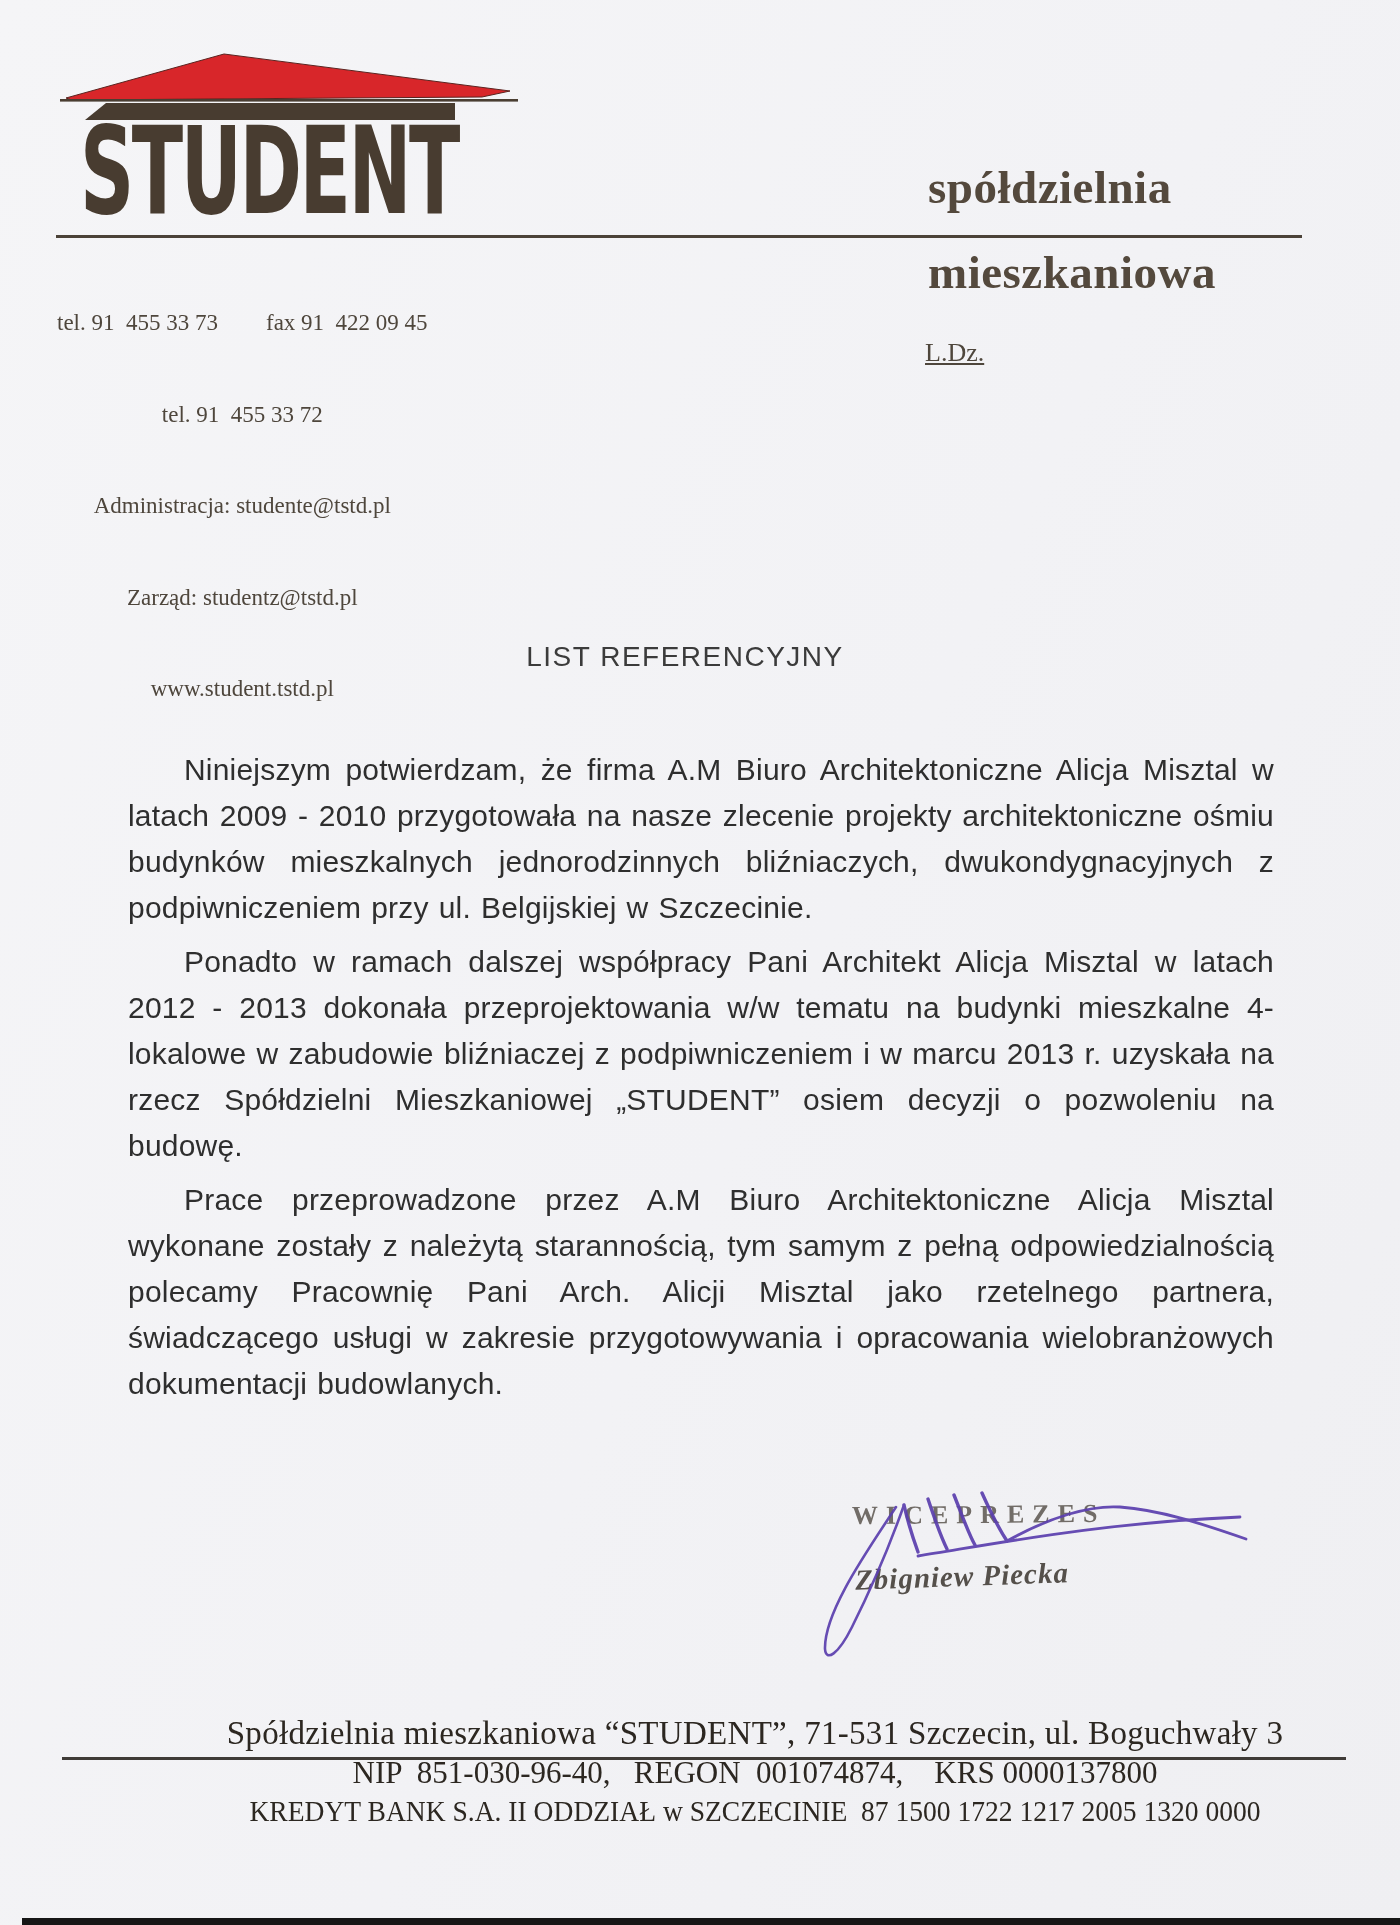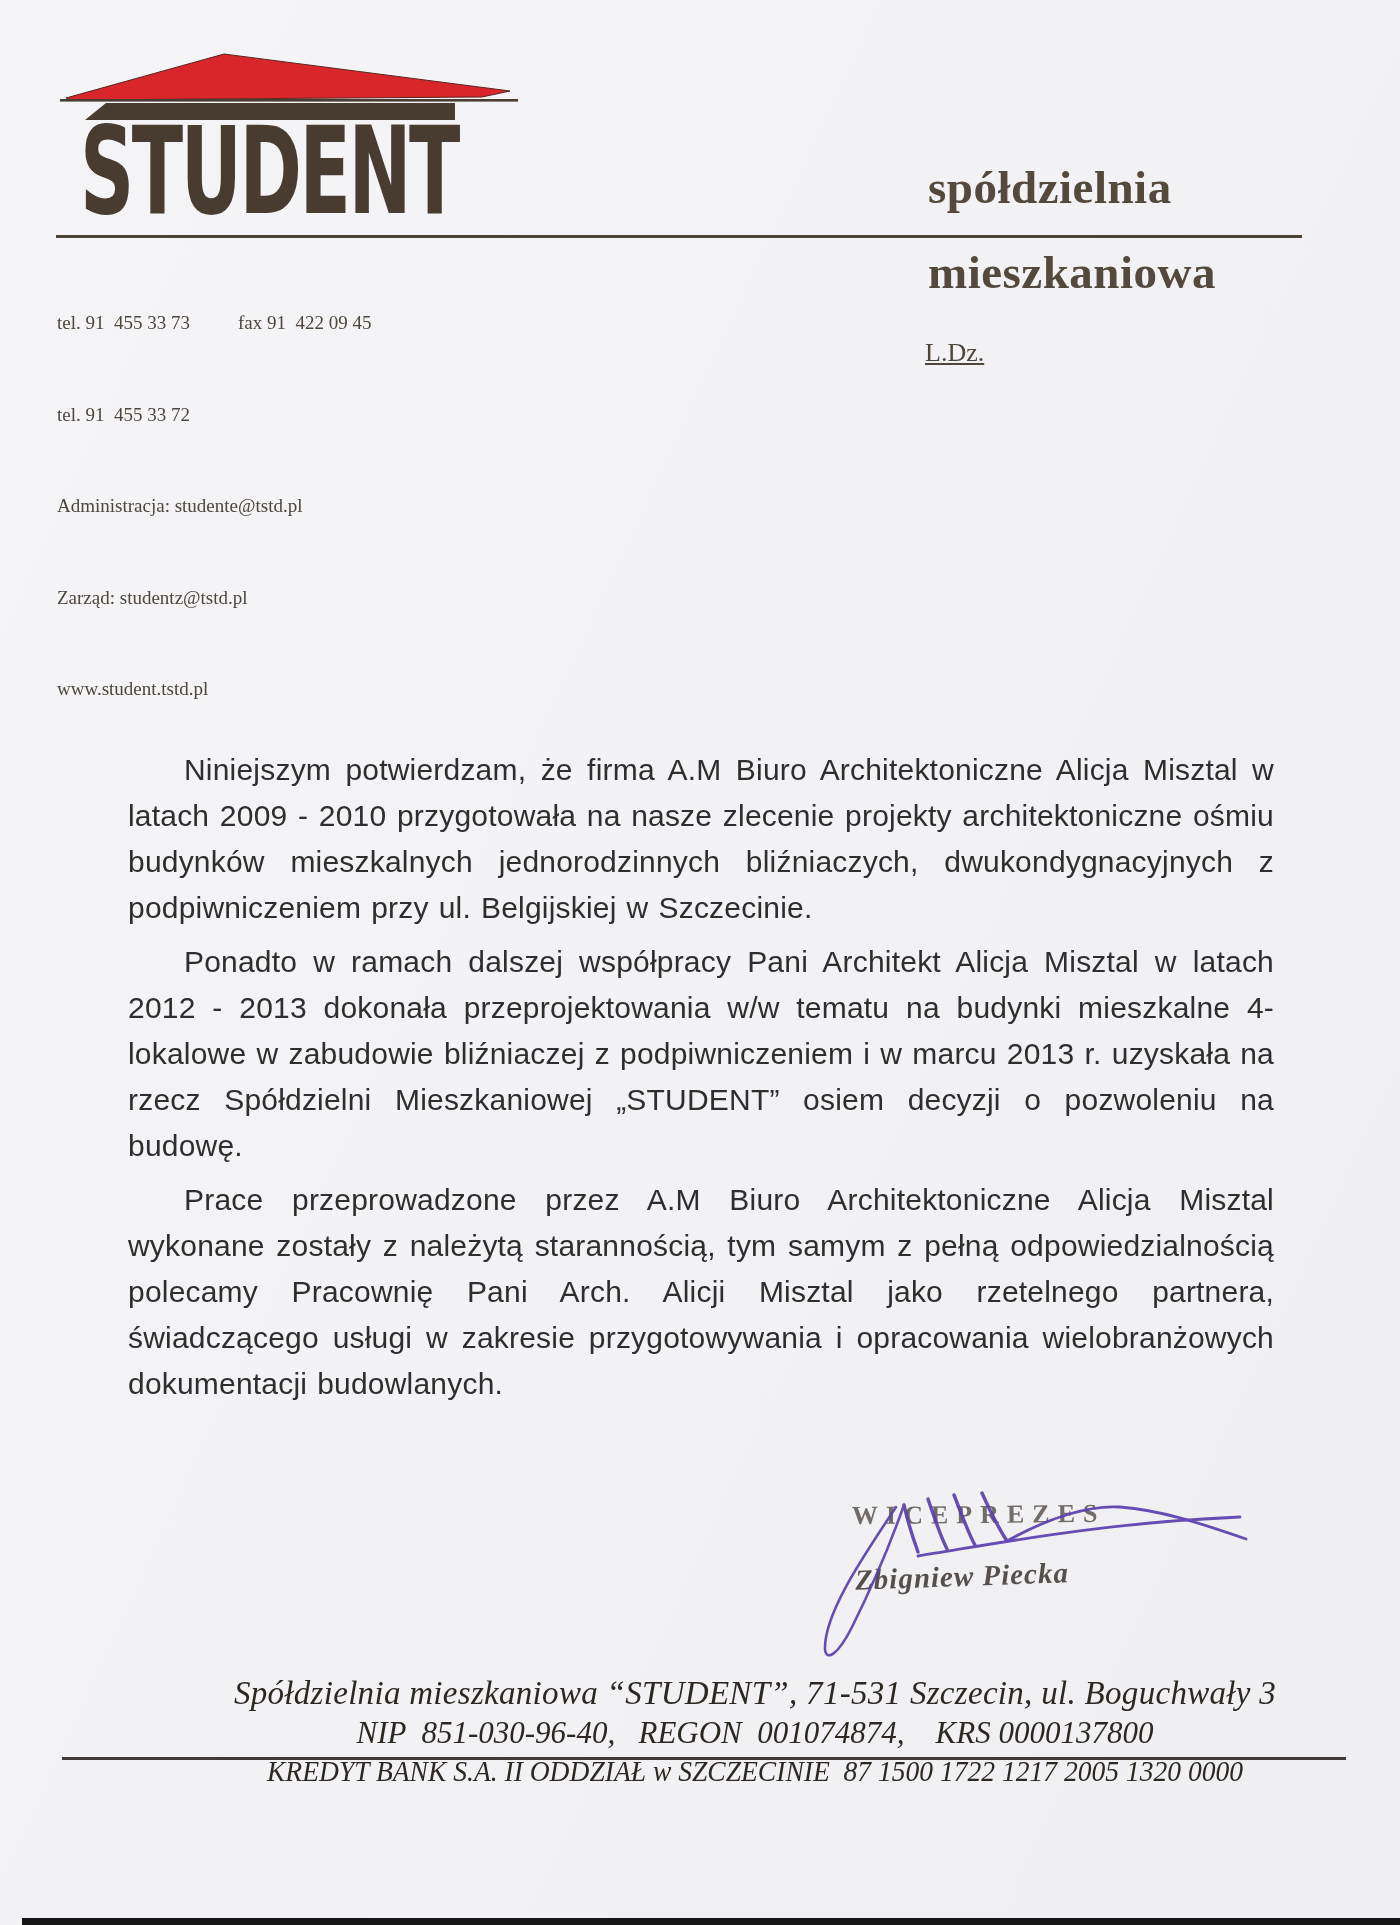--- a/index.html
+++ b/index.html
@@ -6,21 +6,21 @@
   .page {
     position:relative; width:1400px; height:1925px; overflow:hidden;
     background:linear-gradient(115deg,#f5f5f7 0%, #f2f2f5 55%, #efeff2 100%);
     font-family:"Liberation Serif", serif;
   }
   .logo-svg { position:absolute; left:52px; top:42px; width:470px; height:185px; }
   .rule-head { position:absolute; left:56px; top:235px; width:1246px; height:3px; background:#4b4238; }
 
   .contact {
     position:absolute; left:57px; top:247px;
-    font-size:19px; line-height:30.5px; color:#4e463c; white-space:pre-wrap;
+    font-size:23px; line-height:30.5px; color:#4e463c; white-space:pre-wrap;text-align:center;
   }
   .contact .fax { margin-left:48px; }
 
   .org-l1, .org-l2 {
     position:absolute; left:928px; color:#54493d; font-weight:700;
     font-size:47px; letter-spacing:0.5px; line-height:1;
   }
   .org-l1 { top:164px; }
   .org-l2 { top:249px; }
 
@@ -52,23 +52,22 @@
   }
   .sig-name {
     position:absolute; left:855px; top:1560px;
     font-size:29px; font-style:italic; font-weight:700; letter-spacing:1px; color:#55504b;
     transform:rotate(-2deg);
   }
   .sig-svg { position:absolute; left:600px; top:1455px; width:660px; height:230px; }
 
   .rule-foot { position:absolute; left:62px; top:1757px; width:1284px; height:3px; background:#3f3b37; }
   .footer {
-    position:absolute; left:155px; top:1672px; width:1200px; text-align:center;
+    position:absolute; left:155px; top:1712px; width:1200px; text-align:center;
     color:#2c2721;
-    font-style:italic;
   }
   .f1 { font-size:33px; line-height:42px; letter-spacing:0.3px; white-space:pre-wrap; }
   .f2 { font-size:31px; line-height:38px; white-space:pre-wrap; }
   .f3 { font-size:29px; line-height:38px; white-space:pre-wrap; transform:scaleX(0.95); }
 
   .bottom-band { position:absolute; left:22px; bottom:0; width:1378px; height:7px; background:#161616; }
 </style>
 </head>
 <body>
 
@@ -91,20 +90,21 @@
     <div>www.student.tstd.pl</div>
   </div>
 
   <div class="org-l1">spółdzielnia</div>
   <div class="org-l2">mieszkaniowa</div>
 
   <div class="dateline">
     <div class="ldz">L.Dz.</div>
   </div>
 
+  <div class="title">LIST REFERENCYJNY</div>
 
   <div class="body-text">
     <p>Niniejszym potwierdzam, że firma A.M Biuro Architektoniczne Alicja Misztal w latach 2009 - 2010 przygotowała na nasze zlecenie projekty architektoniczne ośmiu budynków mieszkalnych jednorodzinnych bliźniaczych, dwukondygnacyjnych z podpiwniczeniem przy ul. Belgijskiej w Szczecinie.</p>
     <p>Ponadto w ramach dalszej współpracy Pani Architekt Alicja Misztal w latach 2012 - 2013 dokonała przeprojektowania w/w tematu na budynki mieszkalne 4-lokalowe w zabudowie bliźniaczej z podpiwniczeniem i w marcu 2013 r. uzyskała na rzecz Spółdzielni Mieszkaniowej „STUDENT” osiem decyzji o pozwoleniu na budowę.</p>
     <p>Prace przeprowadzone przez A.M Biuro Architektoniczne Alicja Misztal wykonane zostały z należytą starannością, tym samym z pełną odpowiedzialnością polecamy Pracownię Pani Arch. Alicji Misztal jako rzetelnego partnera, świadczącego usługi w zakresie przygotowywania i opracowania wielobranżowych dokumentacji budowlanych.</p>
   </div>
 
   <div class="sig-role">WICEPREZES</div>
   <div class="sig-name">Zbigniew Piecka</div>
   <svg class="sig-svg" viewBox="0 0 660 230">

